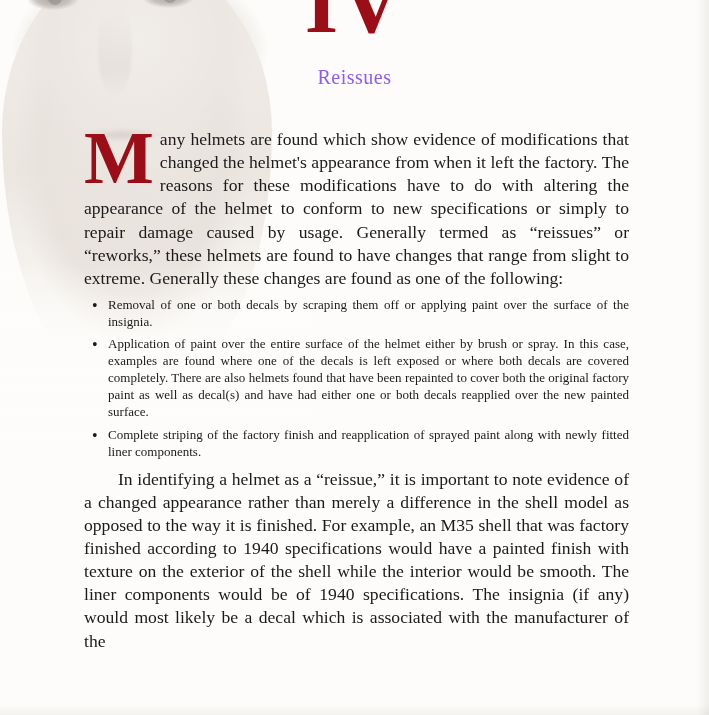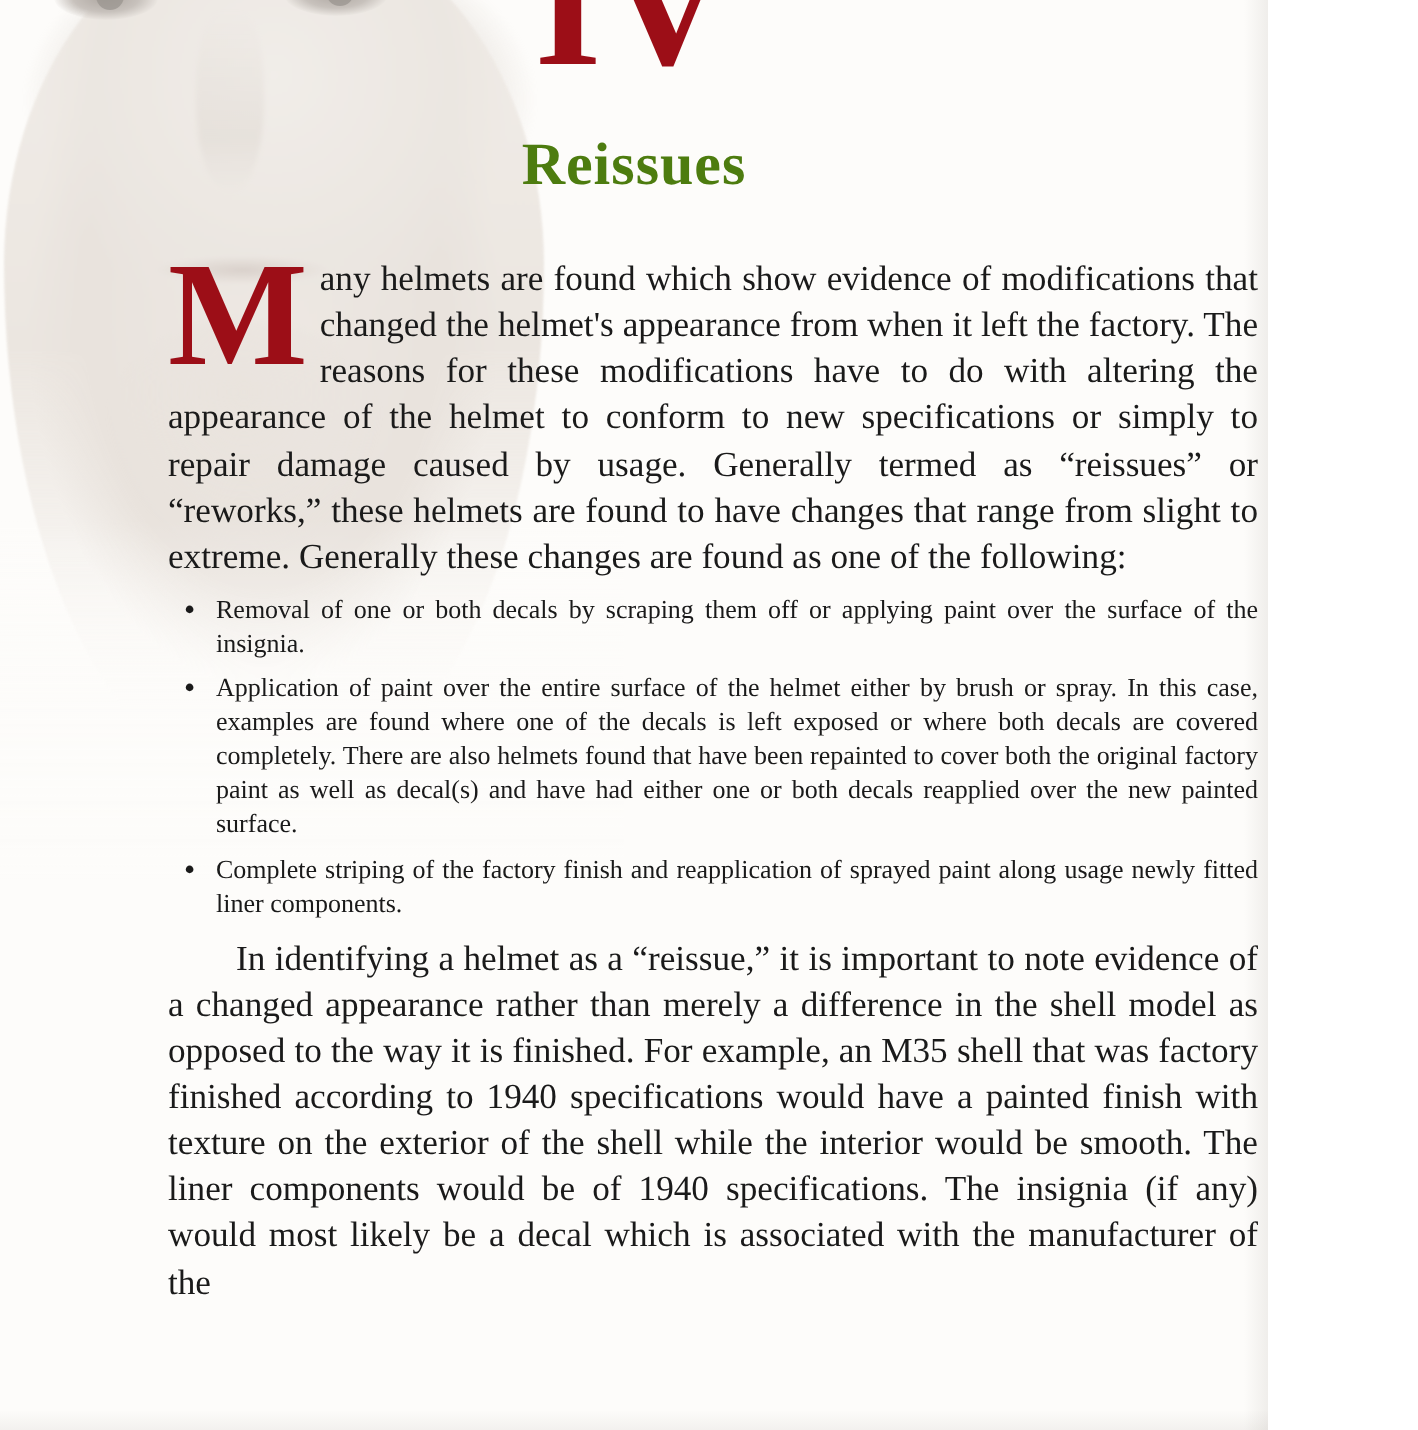--- a/index.html
+++ b/index.html
@@ -10,21 +10,21 @@
   body {
     width: 709px;
     height: 715px;
     overflow: hidden;
     font-family: "Liberation Serif", serif;
     color: #1a1a1a;
   }
 
   .page {
     position: relative;
-    width: 634px;
+    width: 709px;
     height: 715px;
     background: #fdfcfa;
     overflow: hidden;
   }
 
   
   .watermark {
     position: absolute;
     left: -18px;
     top: -40px;
@@ -123,23 +123,23 @@
     line-height: 1;
     z-index: 3;
   }
   .chapter-title {
     position: absolute;
     left: 0;
     right: 0;
     top: 66px;
     text-align: center;
     font-family: "Liberation Serif", serif;
-    font-weight: bold;
-    font-size: 30px;
-    color: #4d7c0f;
+    font-weight: normal;
+    font-size: 20px;
+    color: #8b5cf6;
     letter-spacing: 0.5px;
     z-index: 3;
   }
 
   
   .body-col {
     position: absolute;
     left: 84px;
     top: 128px;
     width: 545px;
@@ -235,21 +235,21 @@
 
   <div class="body-col">
 
     <div class="para dropcap-para">
       <span class="dropcap">M</span><span>any helmets are found which show evidence of modifications that changed the helmet's appearance from when it left the factory. The reasons for these modifications have to do with altering the appearance of the helmet to conform to new specifications or simply to repair damage caused by usage. Generally termed as “reissues” or “reworks,” these helmets are found to have changes that range from slight to extreme. Generally these changes are found as one of the following:</span>
     </div>
 
     <ul class="bullets">
       <li>Removal of one or both decals by scraping them off or applying paint over the surface of the insignia.</li>
       <li>Application of paint over the entire surface of the helmet either by brush or spray. In this case, examples are found where one of the decals is left exposed or where both decals are covered completely. There are also helmets found that have been repainted to cover both the original factory paint as well as decal(s) and have had either one or both decals reapplied over the new painted surface.</li>
-      <li>Complete striping of the factory finish and reapplication of sprayed paint along usage newly fitted liner components.</li>
+      <li>Complete striping of the factory finish and reapplication of sprayed paint along with newly fitted liner components.</li>
     </ul>
 
     <p class="para indent">In identifying a helmet as a “reissue,” it is important to note evidence of a changed appearance rather than merely a difference in the shell model as opposed to the way it is finished. For example, an M35 shell that was factory finished according to 1940 specifications would have a painted finish with texture on the exterior of the shell while the interior would be smooth. The liner components would be of 1940 specifications. The insignia (if any) would most likely be a decal which is associated with the manufacturer of the</p>
 
   </div>
 
   <div class="page-edge-shadow"></div>
   <div class="page-bottom-fade"></div>
 </div>
 

